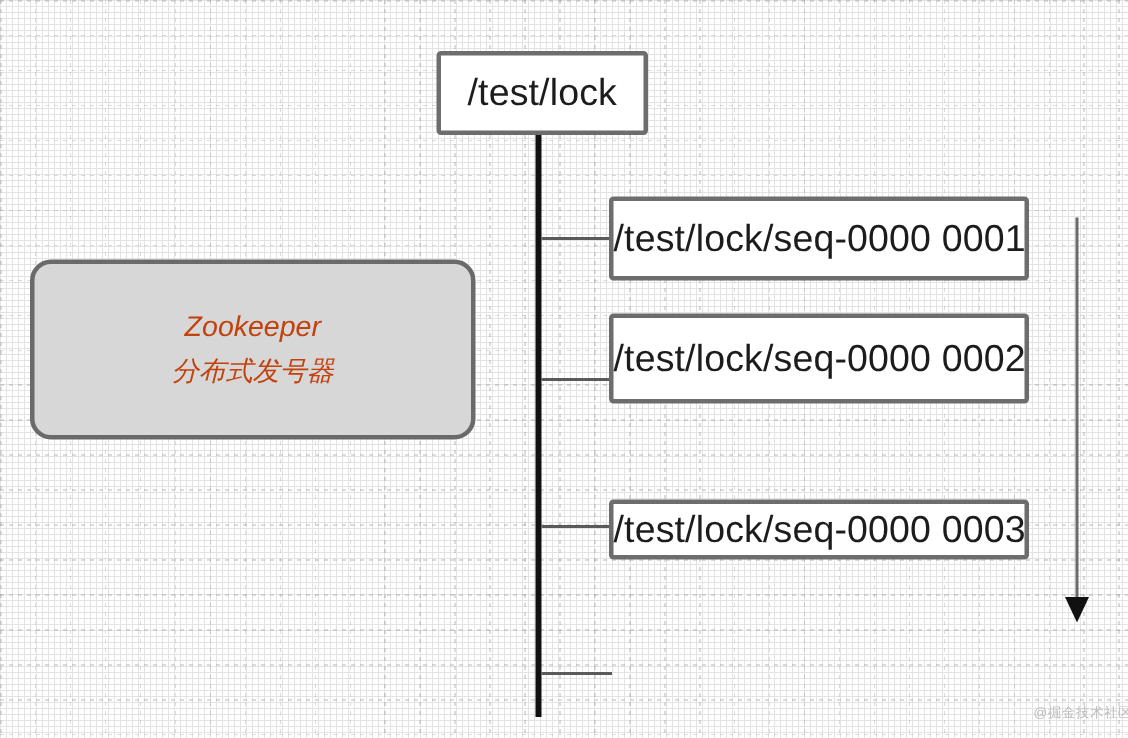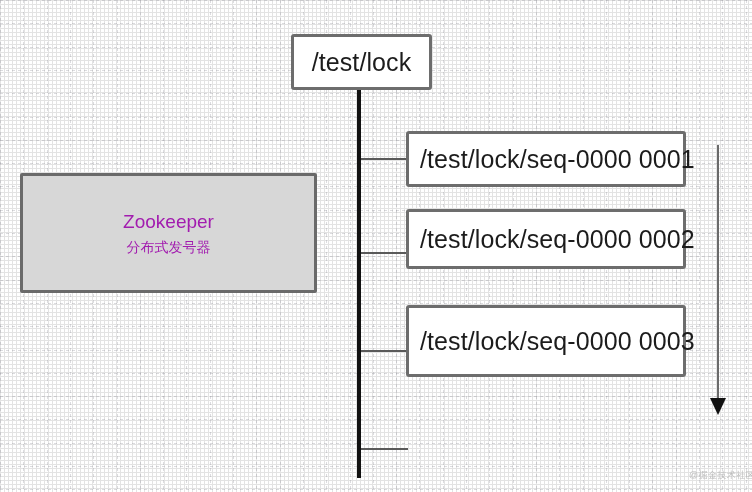--- a/index.html
+++ b/index.html
@@ -70,39 +70,39 @@
     font-size: 25px;
     letter-spacing: 0.1px;
     white-space: nowrap;
   }
 
   .node.root {
     justify-content: center;
   }
   .node.child {
     justify-content: flex-start;
-    padding-left: 11px;
   }
 
   .gray-box {
     position: absolute;
     box-sizing: border-box;
     background: #d7d7d7;
     border: 3px solid #6a6a6a;
-    border-radius: 2px;
+    border-radius: 14px;
     display: flex;
     flex-direction: column;
     align-items: center;
     justify-content: center;
-    color: #a21caf;
+    color: #c2410c;
     font-size: 19px;
     line-height: 1.5;
+    font-style: italic;
   }
   .gray-box .line2 {
-    font-size: 14px;
+    font-size: 18px;
   }
 
   .trunk {
     position: absolute;
     background: #111111;
   }
   .connector {
     position: absolute;
     background: #5a5a5a;
   }
@@ -149,21 +149,21 @@
   <div class="connector" style="left:361px; top:448px; width:47px; height:2px;"></div>
 
   <div class="node child" style="left:406px; top:131px; width:280px; height:56px;">
     <span>/test/lock/seq-0000 0001</span>
   </div>
 
   <div class="node child" style="left:406px; top:209px; width:280px; height:60px;">
     <span>/test/lock/seq-0000 0002</span>
   </div>
 
-  <div class="node child" style="left:406px; top:305px; width:280px; height:72px;">
+  <div class="node child" style="left:406px; top:333px; width:280px; height:40px;">
     <span>/test/lock/seq-0000 0003</span>
   </div>
 
 
   <div class="gray-box" style="left:20px; top:173px; width:297px; height:120px;">
     <span class="line1">Zookeeper</span>
     <span class="line2">分布式发号器</span>
   </div>
 
   <div class="arrow-shaft" style="left:717px; top:145px; width:2px; height:255px;"></div>

